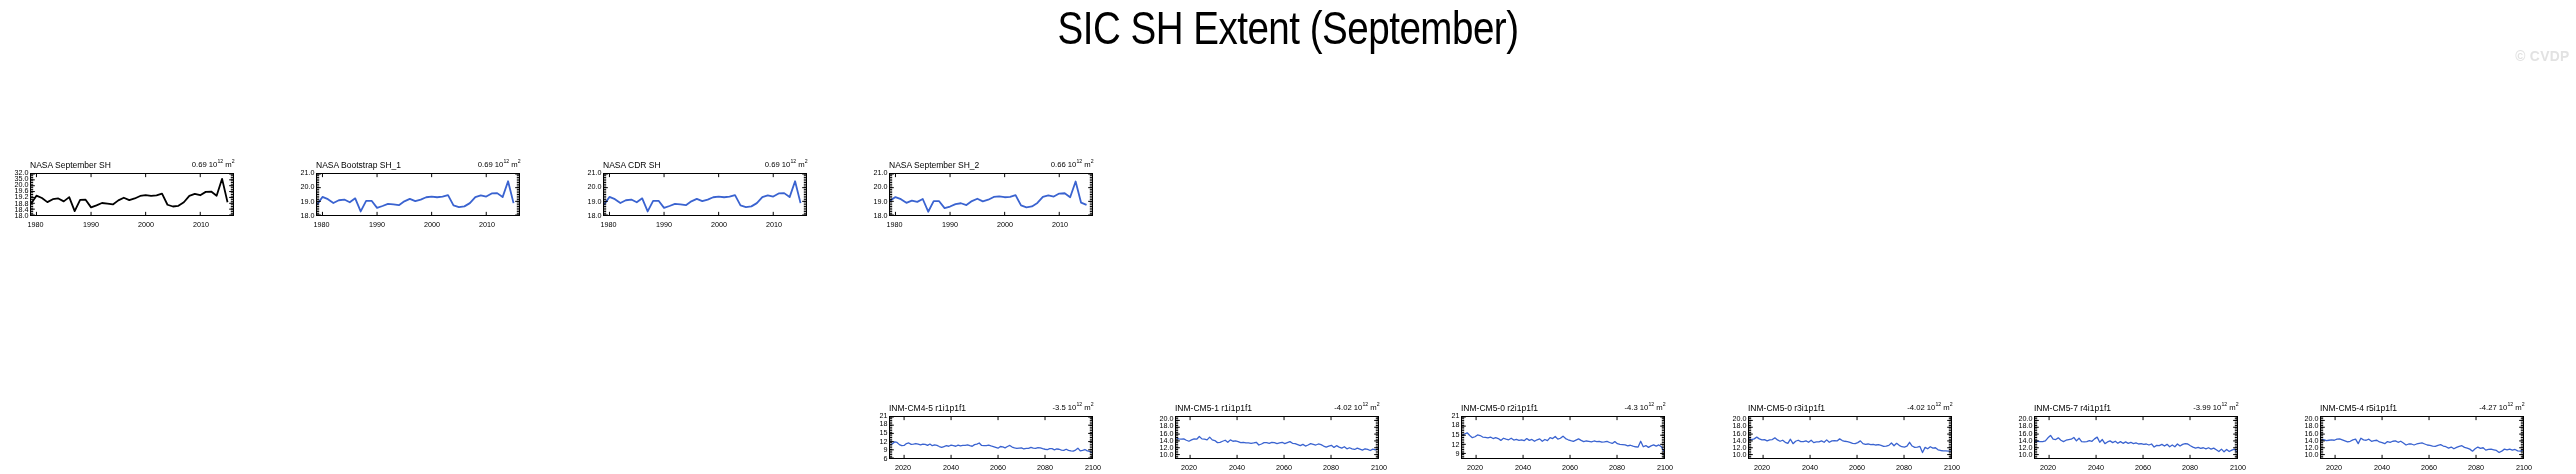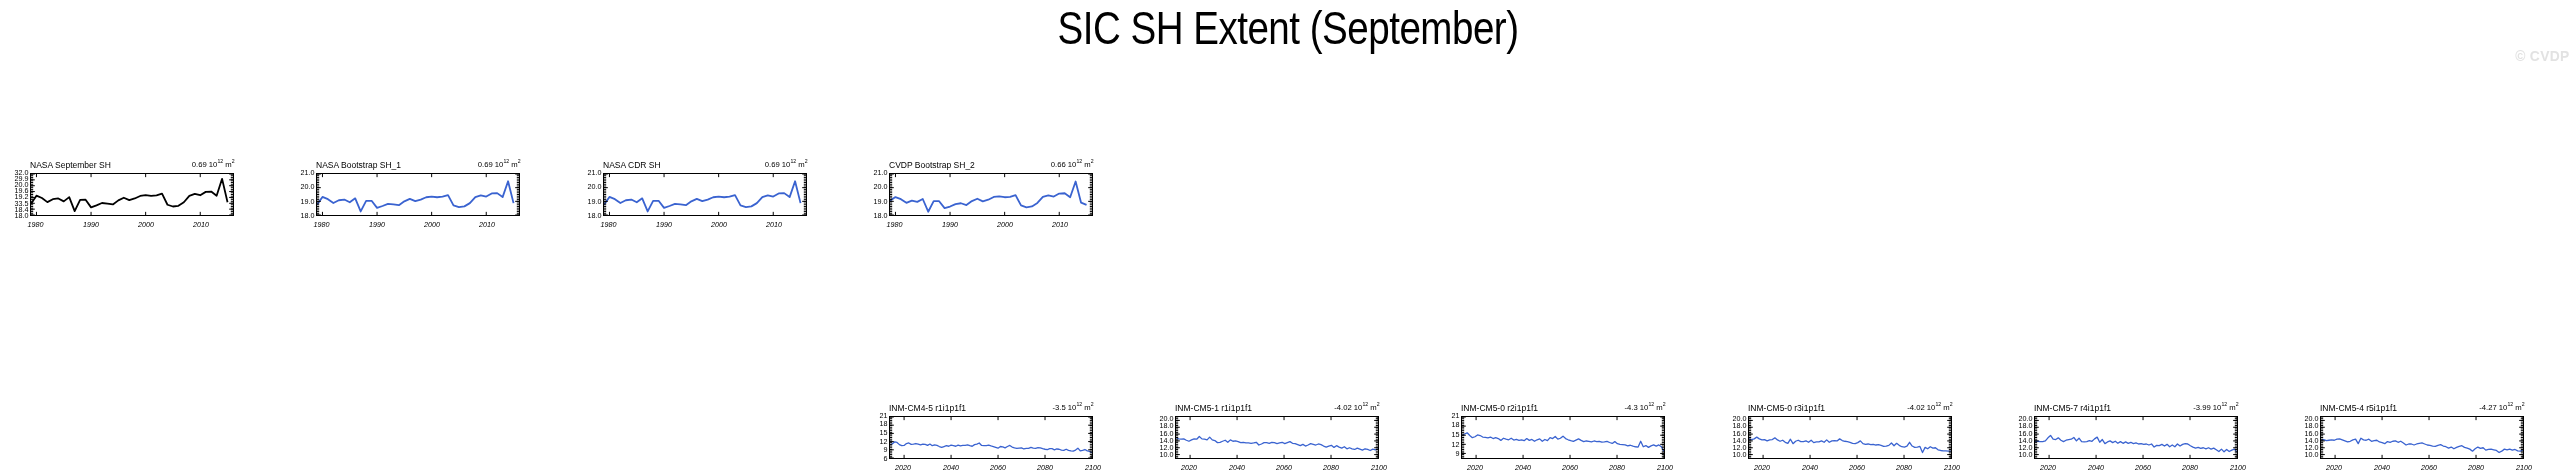--- a/index.html
+++ b/index.html
@@ -35,21 +35,21 @@
   .p-box{
     position:absolute; left:19px; top:11.6px;
     border:0.7px solid #000; box-sizing:border-box; background:#fff;
   }
   .p-box svg{display:block;width:100%;height:100%;}
   .yaxis{
     position:absolute; top:11.6px; text-align:right;
     font-size:7.2px; line-height:1;
   }
   .ylab{position:absolute; right:0; white-space:nowrap; transform:translateY(-50%);}
-  .xaxis{position:absolute; font-size:7.2px; line-height:1;font-style:italic;}
+  .xaxis{position:absolute; font-size:7.2px; line-height:1;}
   .xlab{position:absolute; transform:translateX(-50%); white-space:nowrap;}
 </style>
 </head>
 <body>
 
 <div id="page-title">SIC SH Extent (September)</div>
 <div id="watermark">© CVDP</div>
 
 <div id="panels">
     <div class="panel" style="left: 11px; top: 161px; width: 228px;">
@@ -130,25 +130,25 @@
           <line x1="110" y1="0" x2="110" y2="6" stroke="#000" stroke-width="1" vector-effect="non-scaling-stroke"></line>
           <line x1="210" y1="72" x2="210" y2="78" stroke="#000" stroke-width="1" vector-effect="non-scaling-stroke"></line>
           <line x1="210" y1="0" x2="210" y2="6" stroke="#000" stroke-width="1" vector-effect="non-scaling-stroke"></line>
           <line x1="310" y1="72" x2="310" y2="78" stroke="#000" stroke-width="1" vector-effect="non-scaling-stroke"></line>
           <line x1="310" y1="0" x2="310" y2="6" stroke="#000" stroke-width="1" vector-effect="non-scaling-stroke"></line>
         </svg>
       </div>
       <div class="yaxis" style="left: 0px; width: 17.6px; height: 43px;">
         <span class="ylab" style="top: 43px;">18.0</span>
         <span class="ylab" style="top: 37px;">18.4</span>
-        <span class="ylab" style="top: 31px;">33.5</span>
+        <span class="ylab" style="top: 31px;">18.8</span>
         <span class="ylab" style="top: 24.5px;">19.2</span>
         <span class="ylab" style="top: 18.4px;">19.6</span>
         <span class="ylab" style="top: 12.3px;">20.0</span>
-        <span class="ylab" style="top: 6.1px;">29.9</span>
+        <span class="ylab" style="top: 6.1px;">35.0</span>
         <span class="ylab" style="top: 0px;">32.0</span>
       </div>
       <div class="xaxis" style="left: 19px; top: 60px; width: 204px; height: 8.8px;">
         <span class="xlab" style="left: 5.5px;">1980</span>
         <span class="xlab" style="left: 61px;">1990</span>
         <span class="xlab" style="left: 116px;">2000</span>
         <span class="xlab" style="left: 171px;">2010</span>
       </div>
     </div>
     <div class="panel" style="left: 297px; top: 161px; width: 228px;">
@@ -319,21 +319,21 @@
         <span class="ylab" style="top: 0px;">21.0</span>
       </div>
       <div class="xaxis" style="left: 19px; top: 60px; width: 204px; height: 8.8px;">
         <span class="xlab" style="left: 5.5px;">1980</span>
         <span class="xlab" style="left: 61px;">1990</span>
         <span class="xlab" style="left: 116px;">2000</span>
         <span class="xlab" style="left: 171px;">2010</span>
       </div>
     </div>
     <div class="panel" style="left: 870px; top: 161px; width: 228px;">
-      <div class="p-title">CVDP Bootstrap SH_2</div>
+      <div class="p-title">NASA September SH_2</div>
       <div class="p-value">0.66 10<sup>12</sup> m<sup>2</sup></div>
       <div class="p-box" style="width: 204px; height: 43px;">
         <svg viewBox="0 0 370 78" preserveAspectRatio="none">
           <path d="M0.00 50.70 L10.00 43.94 L20.00 47.84 L30.00 54.86 L40.00 50.70 L50.00 53.04 L60.00 47.58 L70.00 71.76 L80.00 51.74 L90.00 51.74 L100.00 65.00 L110.00 61.88 L120.00 57.20 L130.00 55.64 L140.00 59.02 L150.00 51.48 L160.00 47.06 L170.00 52.00 L180.00 48.88 L190.00 43.68 L200.00 42.64 L210.00 44.20 L220.00 43.42 L230.00 40.30 L240.00 59.80 L250.00 63.44 L260.00 61.62 L270.00 55.12 L280.00 43.68 L290.00 40.82 L300.00 42.90 L310.00 37.18 L320.00 36.66 L330.00 44.20 L340.00 14.30 L350.00 54.60 L360.00 58.76 " fill="none" stroke="#3a63d0" stroke-width="1.8" stroke-linejoin="round" vector-effect="non-scaling-stroke"></path>
           <line x1="0" y1="78" x2="7" y2="78" stroke="#000" stroke-width="1" vector-effect="non-scaling-stroke"></line>
           <line x1="363" y1="78" x2="370" y2="78" stroke="#000" stroke-width="1" vector-effect="non-scaling-stroke"></line>
           <line x1="0" y1="52" x2="7" y2="52" stroke="#000" stroke-width="1" vector-effect="non-scaling-stroke"></line>
           <line x1="363" y1="52" x2="370" y2="52" stroke="#000" stroke-width="1" vector-effect="non-scaling-stroke"></line>
           <line x1="0" y1="26" x2="7" y2="26" stroke="#000" stroke-width="1" vector-effect="non-scaling-stroke"></line>
           <line x1="363" y1="26" x2="370" y2="26" stroke="#000" stroke-width="1" vector-effect="non-scaling-stroke"></line>

